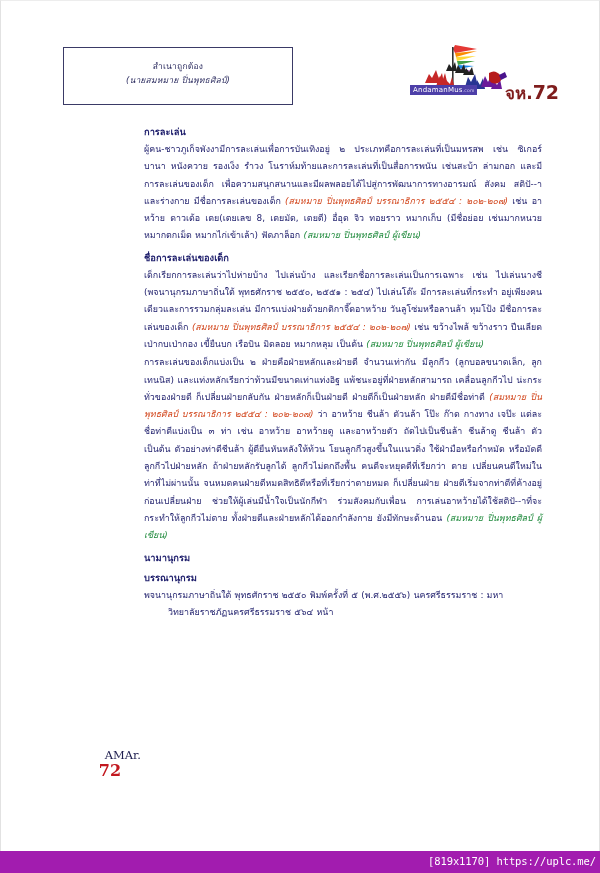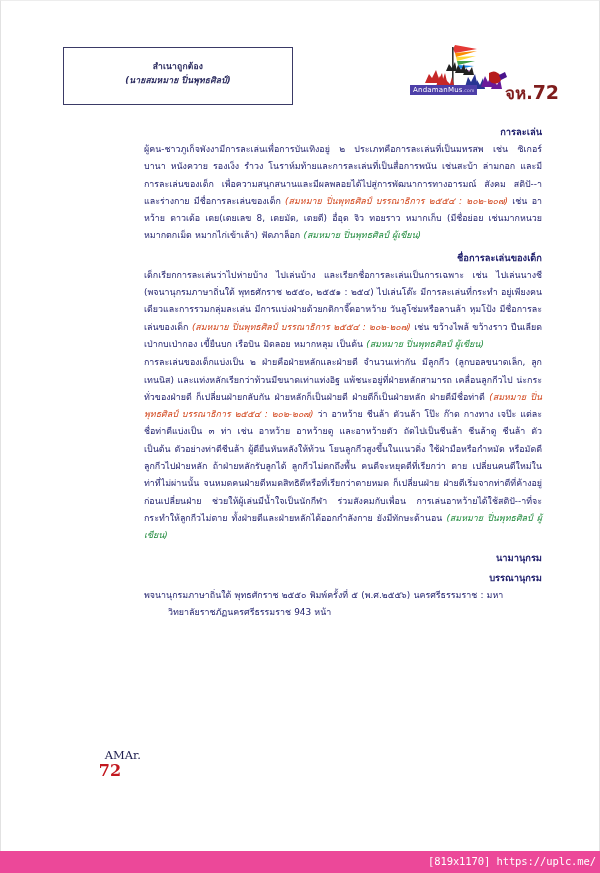--- a/index.html
+++ b/index.html
@@ -45,21 +45,20 @@
     border: 1px solid #3a3a66;
     box-sizing: border-box;
     background: #fff;
   }
   #copy-stamp-box .stamp-line {
     text-align: center;
     color: #2a2a5e;
     font-size: 8.5px;
     letter-spacing: .2px;
     font-family: "DejaVu Sans", sans-serif;
-    font-weight: bold;
   }
   #copy-stamp-box .stamp-line.l1 { margin-top: 11px; }
   #copy-stamp-box .stamp-line.l2 { font-style: italic; }
 
   
   #logo-block {
     position: absolute;
     left: 400px;
     top: 42px;
     width: 150px;
@@ -105,21 +104,20 @@
 
   .section { margin-bottom: 1px; }
 
   .section-heading {
     color: #1d1d6b;
     font-size: 9.3px;
     font-weight: bold;
     line-height: 14px;
     margin: 6px 0 2px 0;
     font-family: "DejaVu Sans", sans-serif;
-    text-align: right;
   }
 
   .para {
     color: #1d1d6b;
     font-size: 8.9px;
     line-height: 17.3px;
     text-align: justify;
     font-family: "DejaVu Sans", sans-serif;
     word-spacing: .4px;
   }
@@ -152,21 +150,21 @@
     padding-right: 6px;
   }
 
   
   #status-bar {
     position: absolute;
     left: 0;
     bottom: 0;
     width: 600px;
     height: 22px;
-    background: #ec4899;
+    background: #a21caf;
   }
   #status-bar-text {
     position: absolute;
     right: 4px;
     top: 4px;
     color: #ffffff;
     font-size: 10.5px;
     font-family: "DejaVu Sans Mono", monospace;
     letter-spacing: -0.1px;
     white-space: nowrap;
@@ -243,21 +241,21 @@
     </div>
 
     <div class="section">
       <div class="section-heading">นามานุกรม</div>
     </div>
 
     <div class="section">
       <div class="section-heading">บรรณานุกรม</div>
       <div class="para">
         <span>พจนานุกรมภาษาถิ่นใต้ พุทธศักราช ๒๕๕๐ พิมพ์ครั้งที่ ๕ (พ.ศ.๒๕๕๖) นครศรีธรรมราช : มหา</span>
-        <span class="sub-indent">วิทยาลัยราชภัฏนครศรีธรรมราช 943 หน้า</span>
+        <span class="sub-indent">วิทยาลัยราชภัฏนครศรีธรรมราช ๕๖๔ หน้า</span>
       </div>
       <div class="para">
       </div>
     </div>
 
   </div>
 
   <div id="side-marker">
     <div class="mk-label">AMAr.</div>
     <div class="mk-number">72</div>

